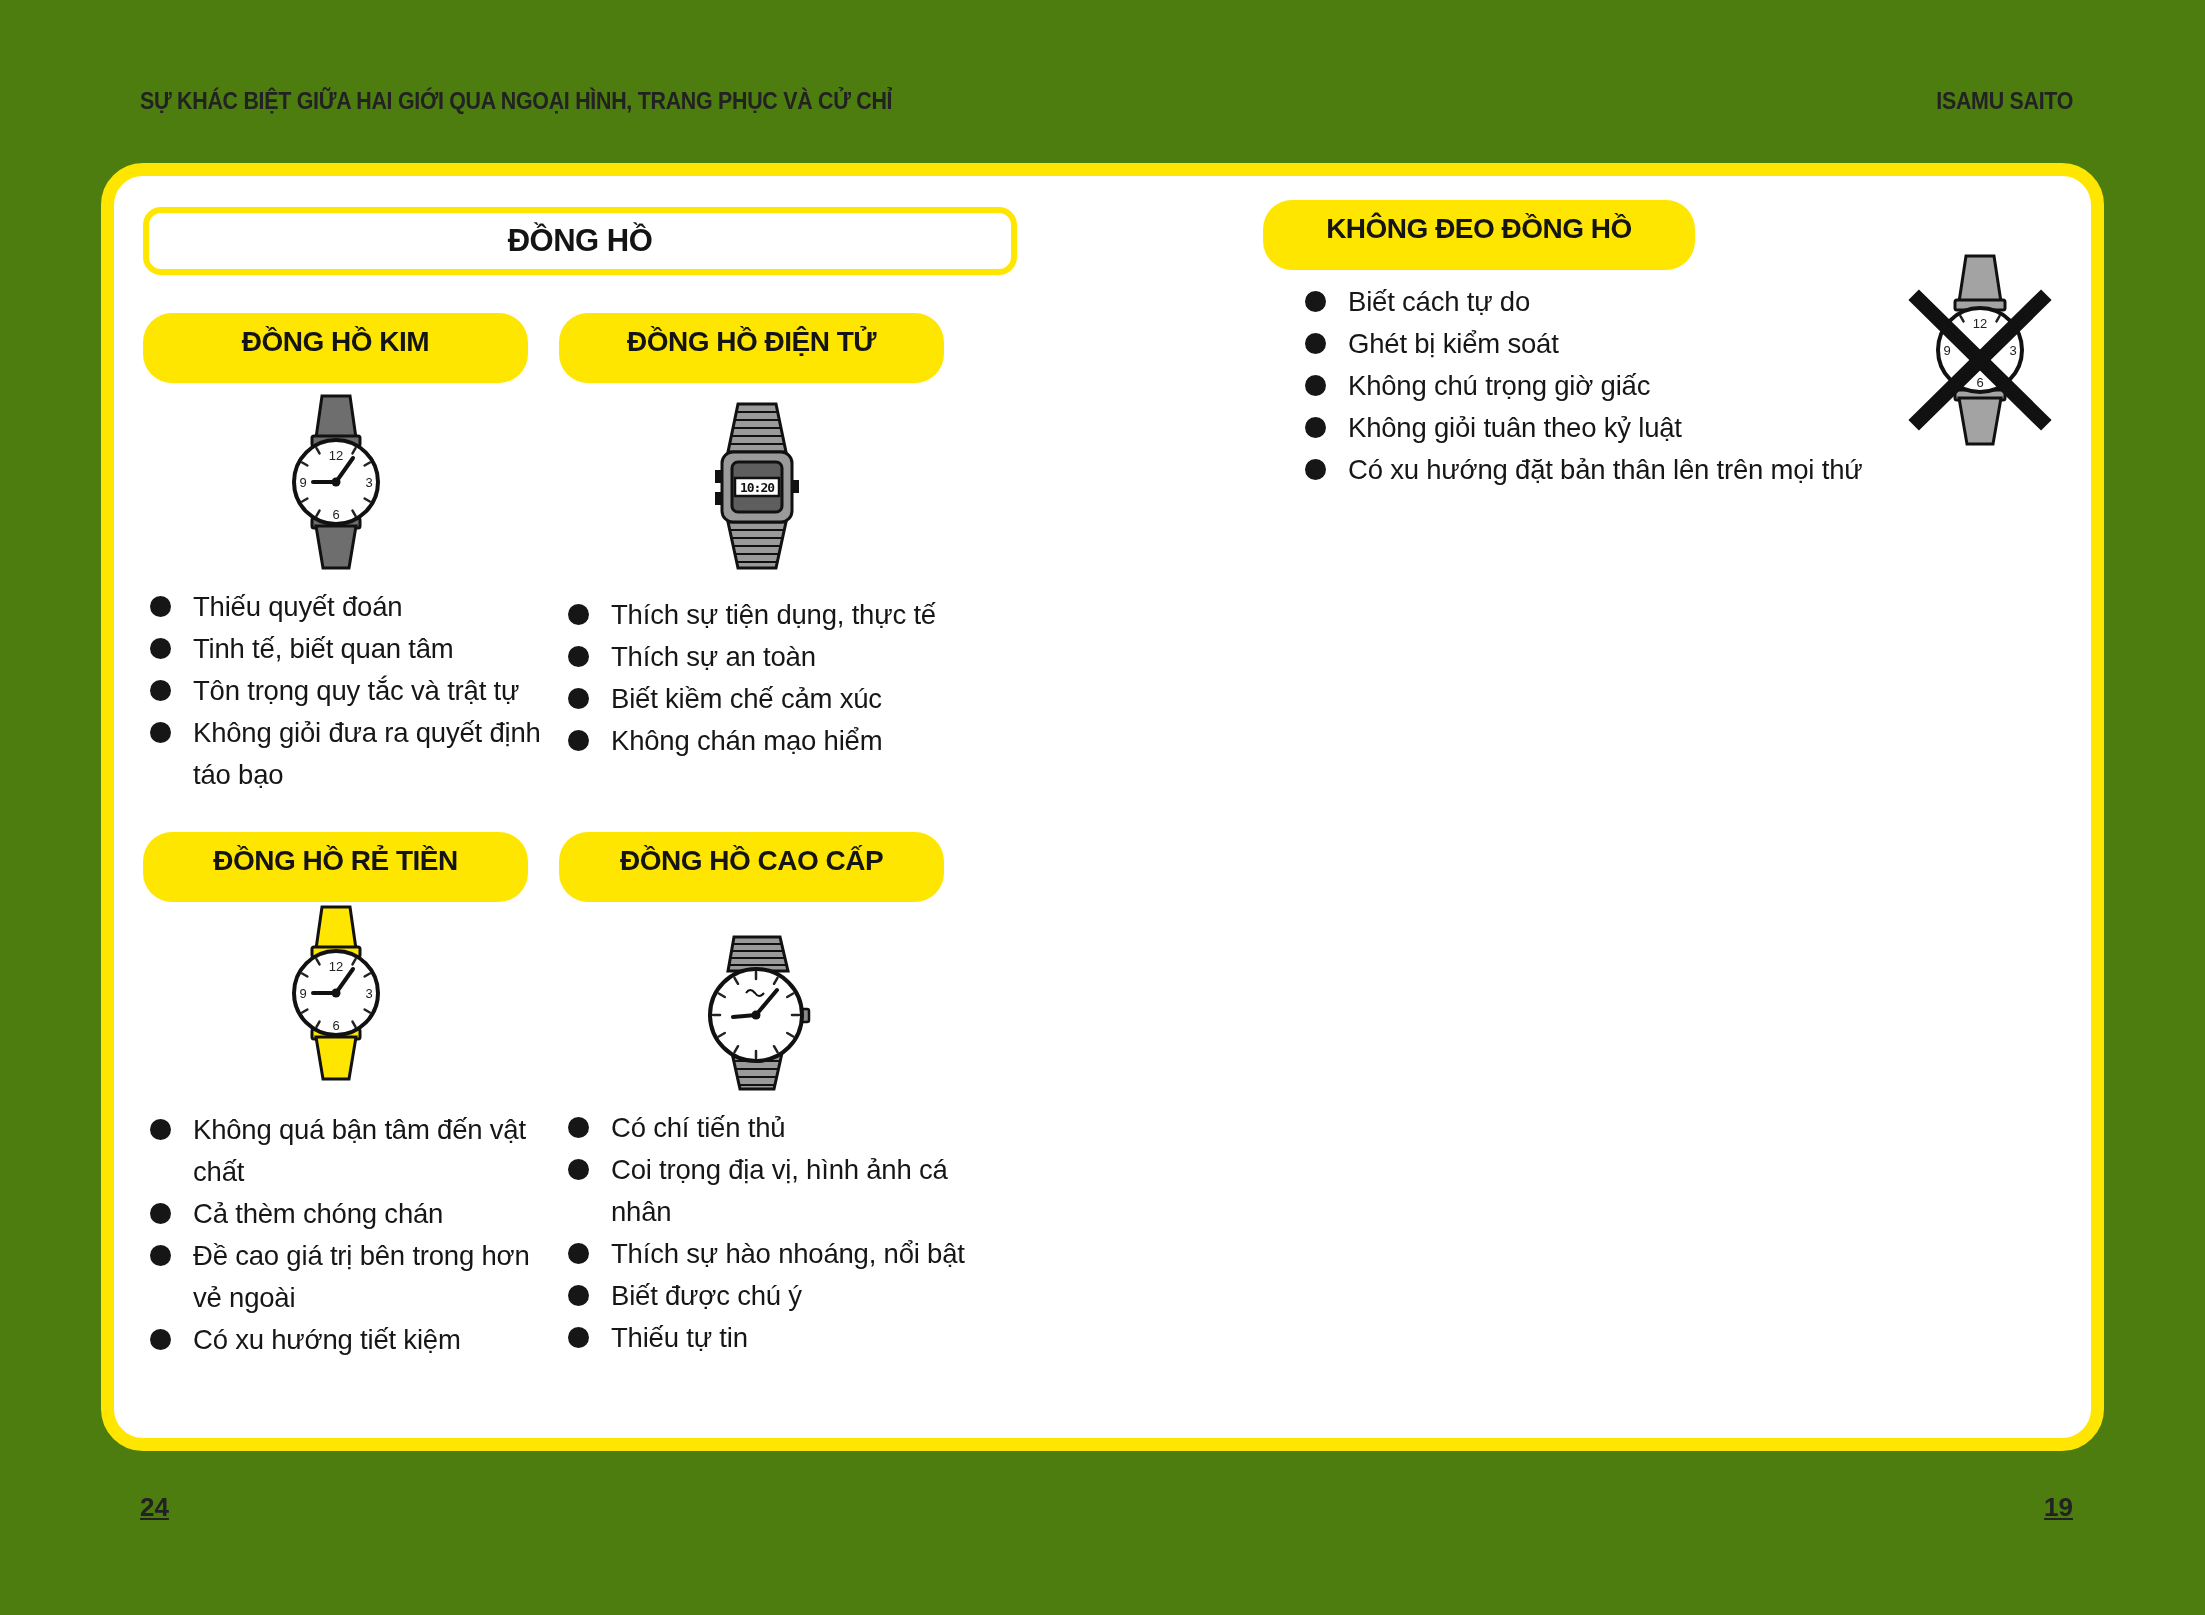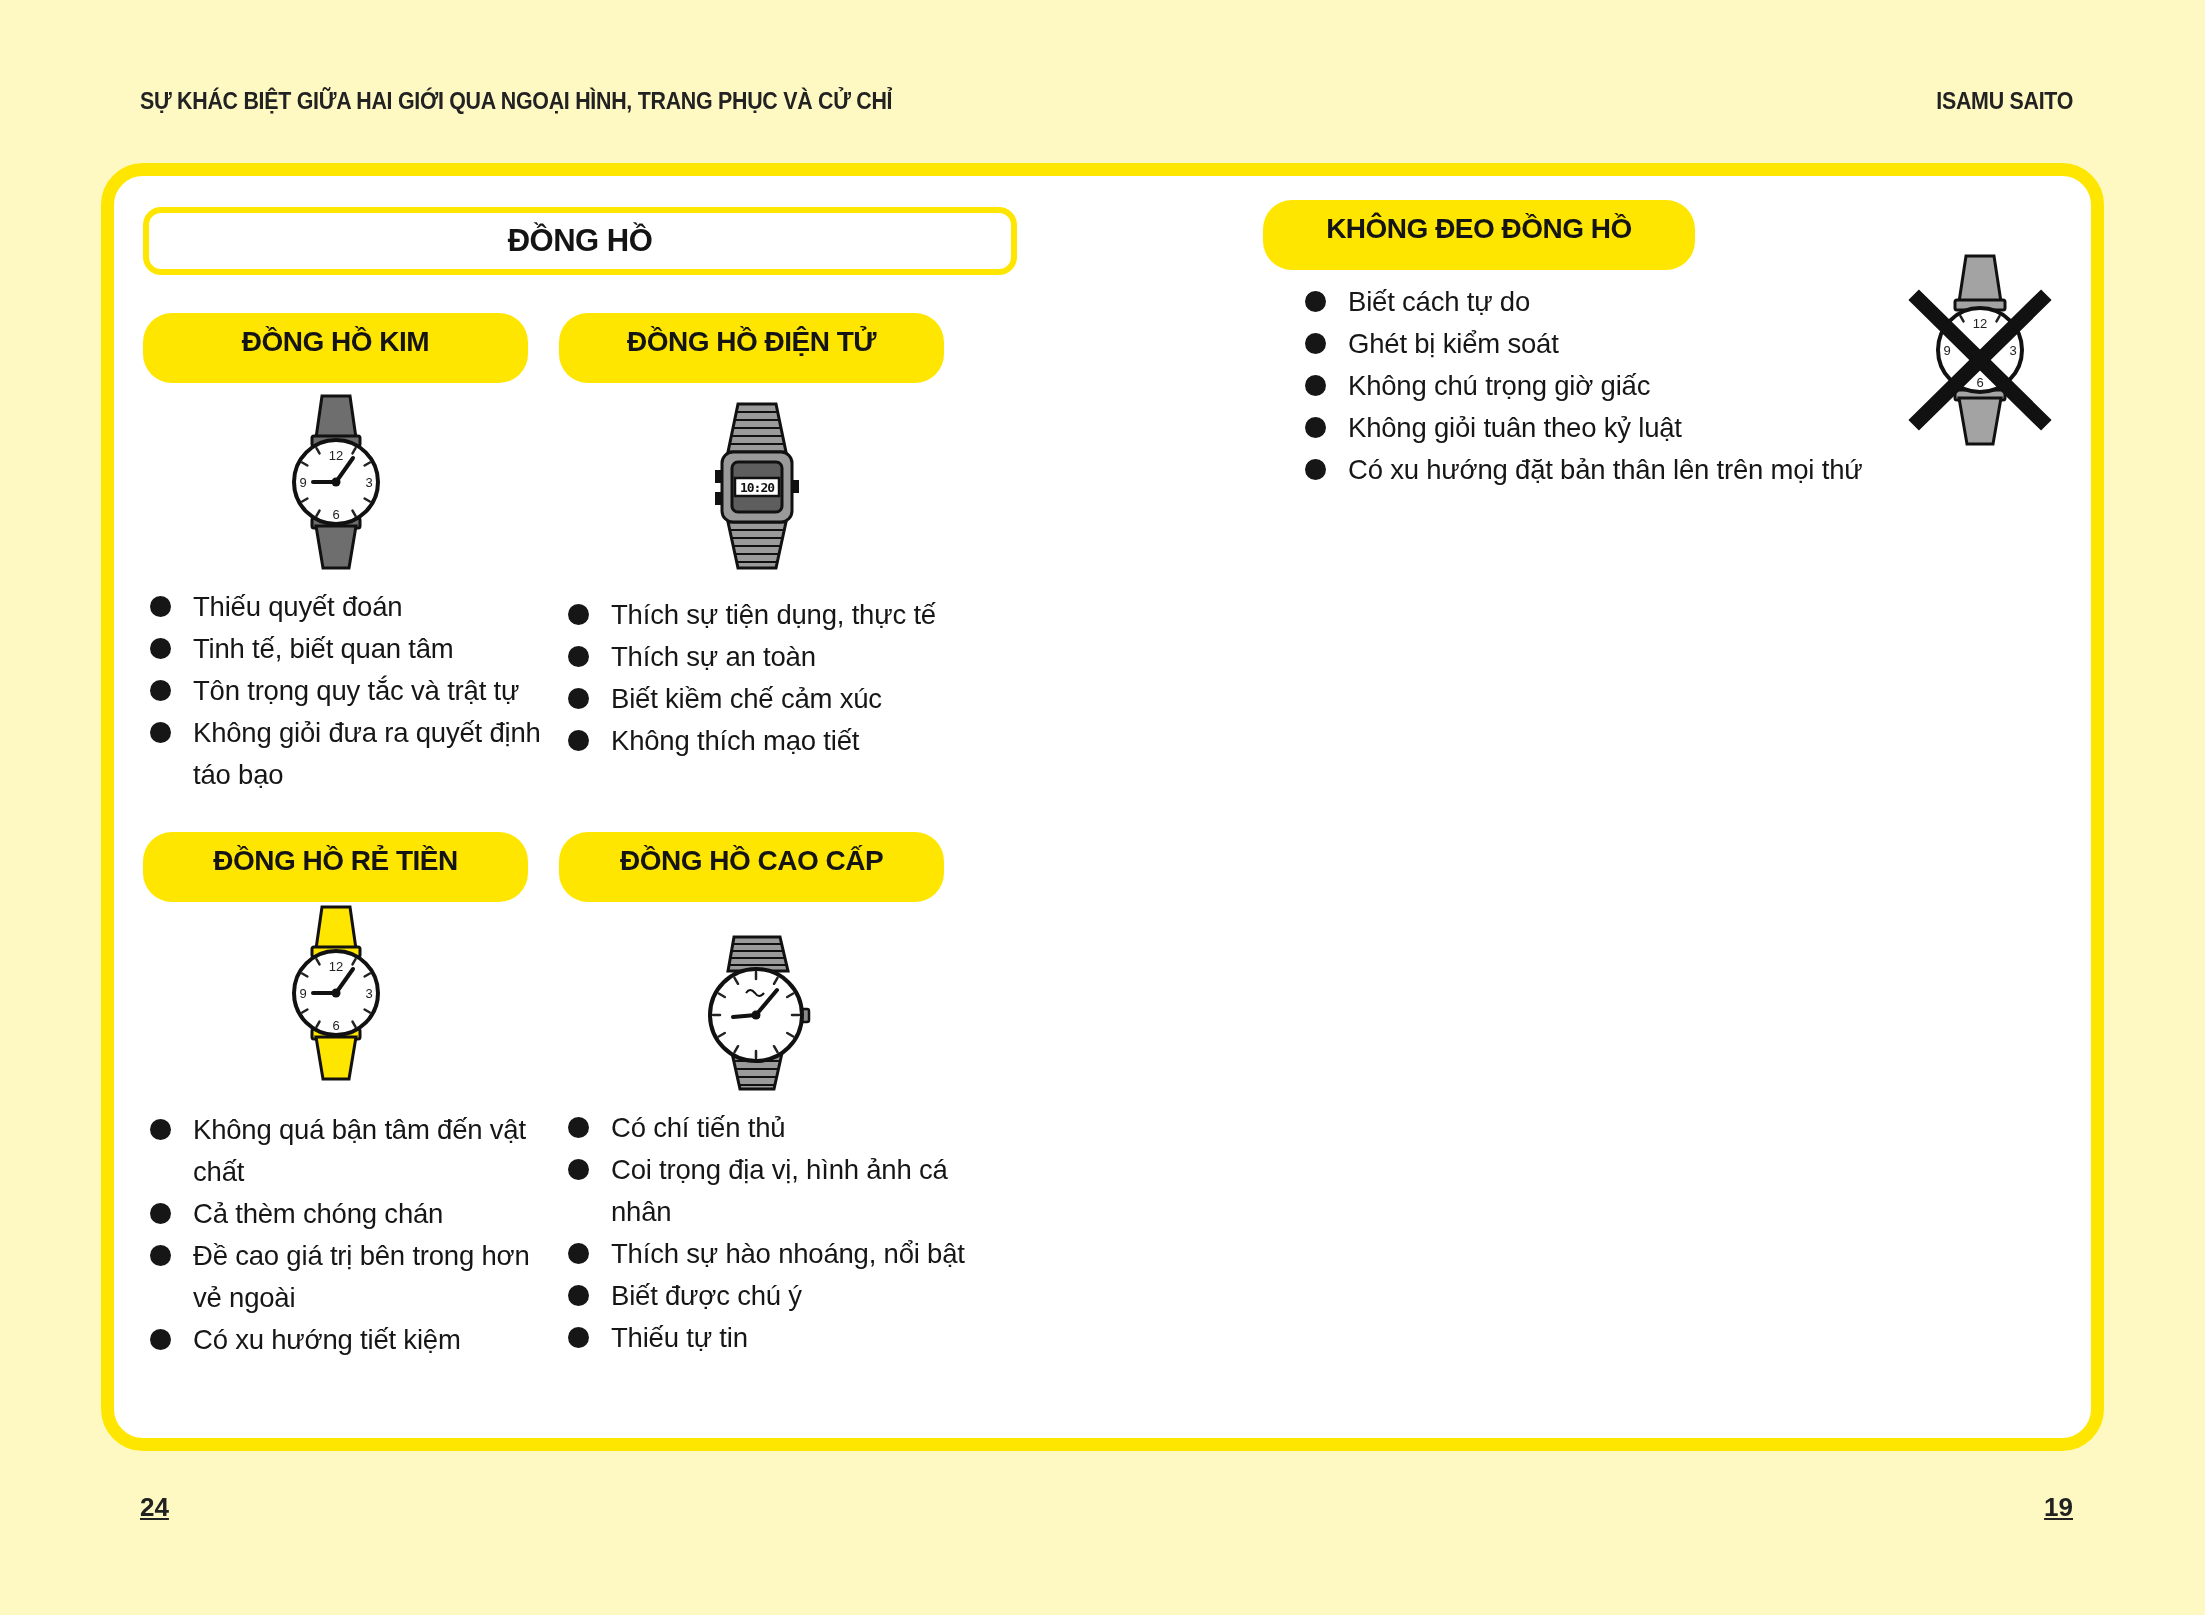--- a/index.html
+++ b/index.html
@@ -2,21 +2,21 @@
 <html style="--yellow: #FFE600; --ink: #1C1C1C; --strap_dark: #6E6E6E; --strap_light: #A3A3A3; --metal: #9A9A9A; --screen: #5E5E5E;"><head>
 <meta charset="utf-8">
 <style>
   * { box-sizing: border-box; margin: 0; padding: 0; }
   html,body { background:#ffffff; }
   body {
     width:2205px; height:1615px; position:relative; overflow:hidden;
     font-family:"Liberation Sans", sans-serif;
     color:var(--ink, #1c1c1c);
   }
-  #page { position:absolute; inset:0; background:#fef9c3; }
+  #page { position:absolute; inset:0; background:#4d7c0f; }
 
   
   .running-head {
     position:absolute; top:88px; font-size:23px; font-weight:700;
     letter-spacing:-0.3px; color:#222; white-space:nowrap;
   }
   .rh-left  { left:140px; transform:scaleX(0.93); transform-origin:left center; }
   .rh-right { right:132px; transform:scaleX(0.93); transform-origin:right center; }
 
   
@@ -226,21 +226,21 @@
     <li><span class="dot"></span><span>Thiếu quyết đoán</span></li>
     <li><span class="dot"></span><span>Tinh tế, biết quan tâm</span></li>
     <li><span class="dot"></span><span>Tôn trọng quy tắc và trật tự</span></li>
     <li><span class="dot"></span><span>Không giỏi đưa ra quyết định táo bạo</span></li>
   </ul>
 
   <ul class="bullets list-dientu">
     <li><span class="dot"></span><span>Thích sự tiện dụng, thực tế</span></li>
     <li><span class="dot"></span><span>Thích sự an toàn</span></li>
     <li><span class="dot"></span><span>Biết kiềm chế cảm xúc</span></li>
-    <li><span class="dot"></span><span>Không thích mạo tiết</span></li>
+    <li><span class="dot"></span><span>Không chán mạo hiểm</span></li>
   </ul>
 
   <ul class="bullets list-retien">
     <li><span class="dot"></span><span>Không quá bận tâm đến vật chất</span></li>
     <li><span class="dot"></span><span>Cả thèm chóng chán</span></li>
     <li><span class="dot"></span><span>Đề cao giá trị bên trong hơn vẻ ngoài</span></li>
     <li><span class="dot"></span><span>Có xu hướng tiết kiệm</span></li>
   </ul>
 
   <ul class="bullets list-caocap">

